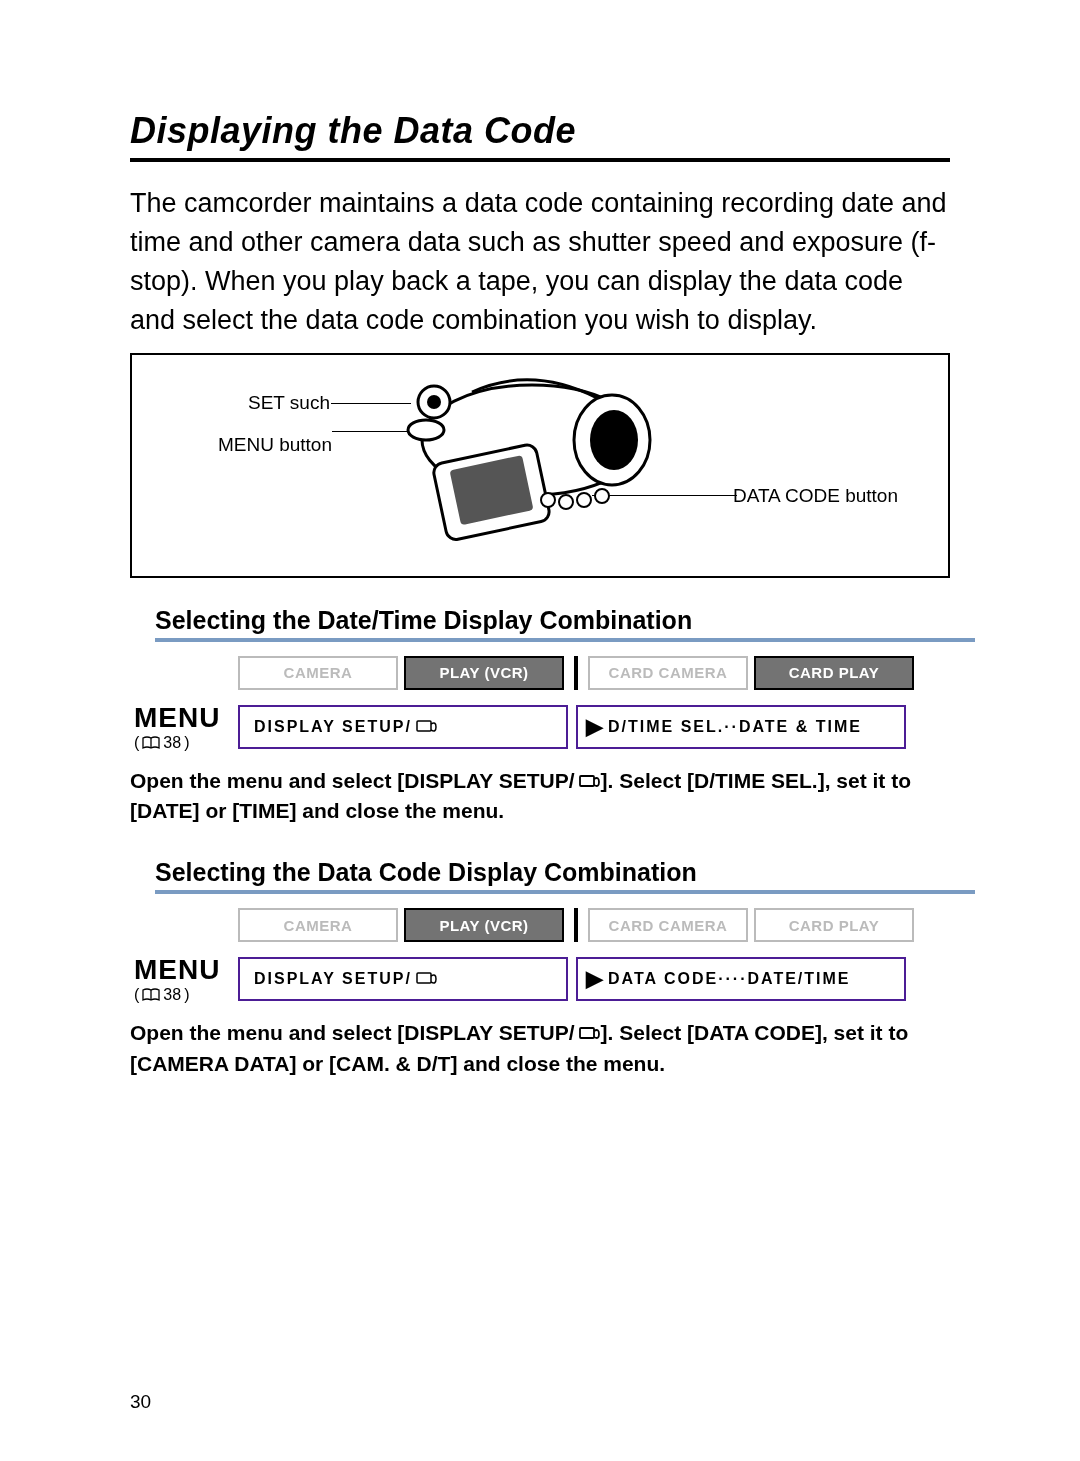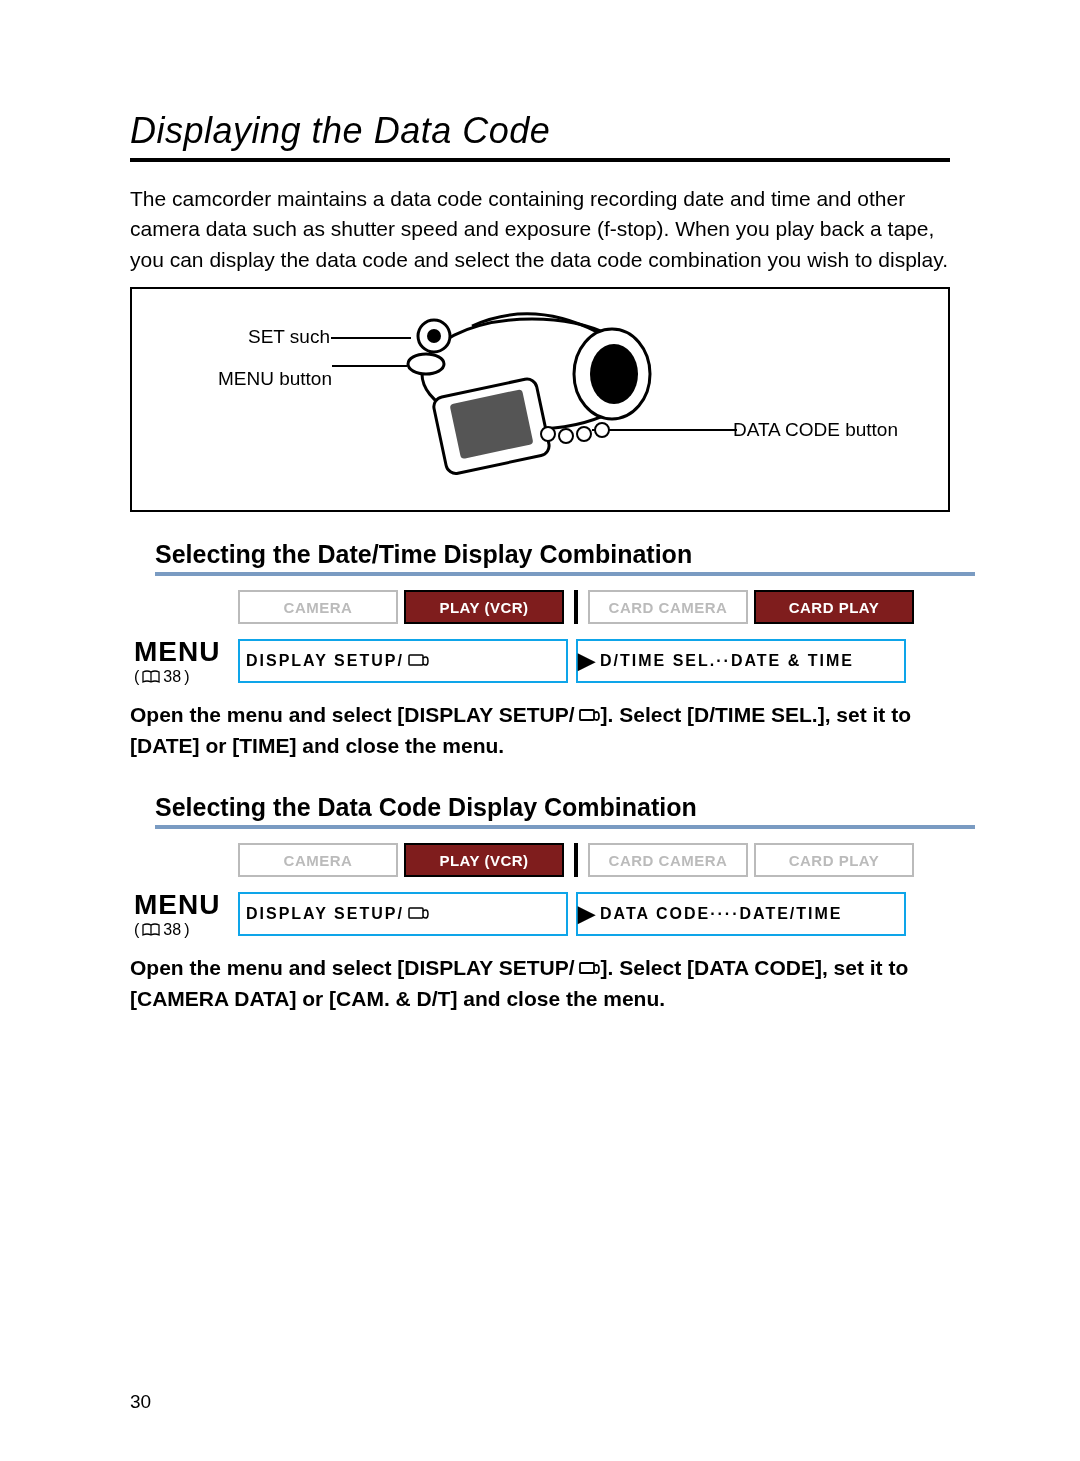--- a/index.html
+++ b/index.html
@@ -6,29 +6,29 @@
   body {
     background: #fff;
     font-family: "Helvetica Neue", Arial, sans-serif;
     width: 1080px;
     height: 1461px;
     padding: 110px 130px 50px 130px;
     color: #000;
   }
   .title {
     font-size: 36px;
-    font-weight: 400;
+    font-weight: 700;
     font-style: italic;
     letter-spacing: 0.5px;
     border-bottom: 4px solid #000;
     padding-bottom: 6px;
     margin-bottom: 22px;
   }
   .intro {
-    font-size: 21px;
+    font-size: 27px;
     line-height: 1.45;
     margin-bottom: 12px;
   }
   .diagram-box {
     border: 2px solid #000;
     height: 225px;
     position: relative;
     margin-bottom: 28px;
   }
   .label-set {
@@ -87,21 +87,21 @@
     height: 34px;
     border: 2px solid #000;
     display: flex;
     align-items: center;
     justify-content: center;
     font-size: 15px;
     font-weight: 700;
     letter-spacing: 0.5px;
   }
   .mode-box.inactive { border-color: #bbb; color: #bbb; }
-  .mode-box.active { background: #7f1d1d; color: #fff; }
+  .mode-box.active { background: #737373; color: #fff; }
   .mode-sep { width: 4px; height: 34px; background: #000; margin: 0 4px; }
   .menu-row {
     display: flex;
     align-items: center;
     margin-bottom: 14px;
   }
   .menu-label {
     width: 108px;
     padding-left: 4px;
   }
@@ -111,25 +111,25 @@
     letter-spacing: 1px;
     display: block;
   }
   .menu-label .menu-ref {
     font-size: 16px;
     display: flex;
     align-items: center;
     gap: 3px;
   }
   .setting-box {
-    border: 2px solid #0ea5e9;
+    border: 2px solid #4c1d95;
     height: 44px;
     display: flex;
     align-items: center;
-    padding: 0 6px;
+    padding: 0 14px;
     font-size: 16px;
     font-weight: 700;
     letter-spacing: 2px;
   }
   .setting-box.left { width: 330px; }
   .setting-box.right { width: 330px; margin-left: 8px; }
   .arrow-icon {
     width: 16px;
     margin-left: -6px;
     margin-right: 6px;

